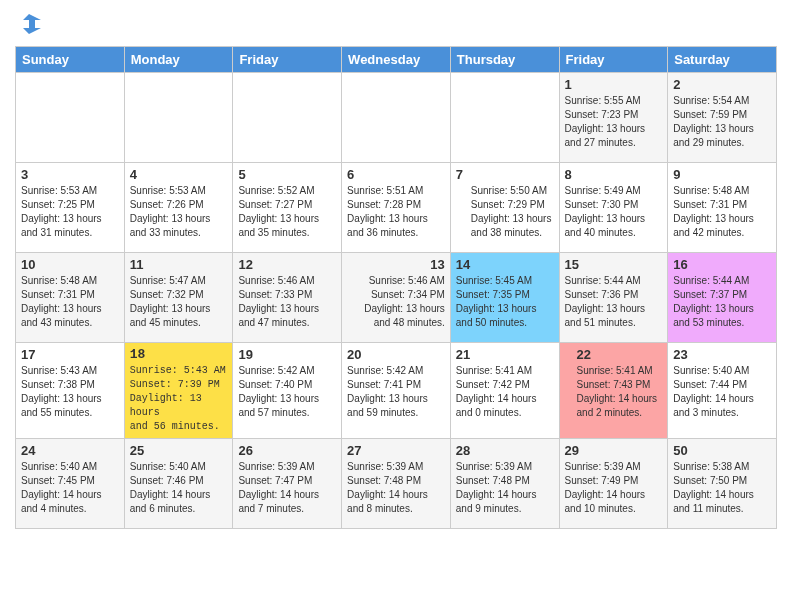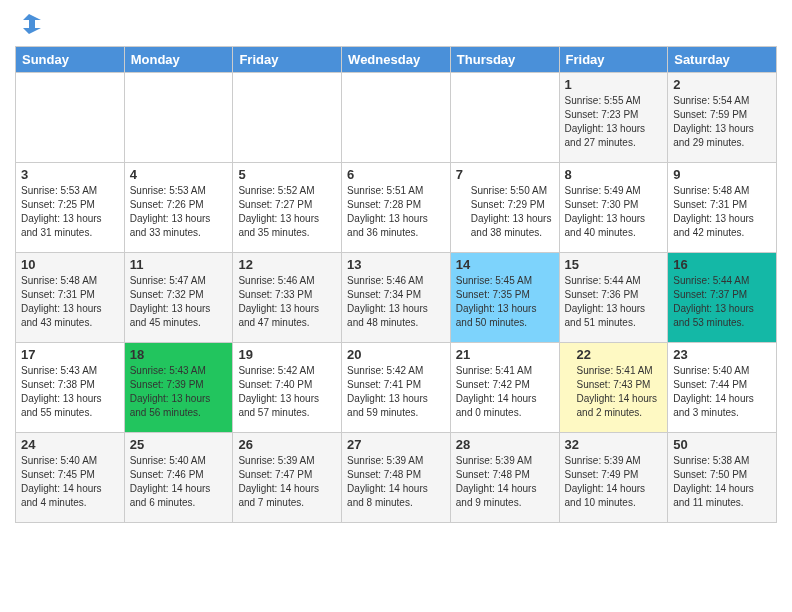--- a/index.html
+++ b/index.html
@@ -218,58 +218,58 @@
 Daylight: 13 hours
 and 45 minutes.</div>
         </td>
         <td style="background: rgb(245, 245, 245);">
           <span class="day-num">12</span>
           <div class="day-info" style="white-space: pre-line;">Sunrise: 5:46 AM
 Sunset: 7:33 PM
 Daylight: 13 hours
 and 47 minutes.</div>
         </td>
-        <td style="background: rgb(245, 245, 245);">
+        <td style="background: rgb(245, 245, 245); text-align: right;">
           <span class="day-num">13</span>
           <div class="day-info" style="white-space: pre-line;">Sunrise: 5:46 AM
 Sunset: 7:34 PM
 Daylight: 13 hours
 and 48 minutes.</div>
         </td>
         <td style="background: #7dd3fc;">
           <span class="day-num">14</span>
           <div class="day-info" style="white-space: pre-line;">Sunrise: 5:45 AM
 Sunset: 7:35 PM
 Daylight: 13 hours
 and 50 minutes.</div>
         </td>
         <td style="background: rgb(245, 245, 245);">
           <span class="day-num">15</span>
           <div class="day-info" style="white-space: pre-line;">Sunrise: 5:44 AM
 Sunset: 7:36 PM
 Daylight: 13 hours
 and 51 minutes.</div>
         </td>
-        <td style="background: #14b8a6;">
+        <td style="background: #f0abfc;">
           <span class="day-num">16</span>
           <div class="day-info" style="white-space: pre-line;">Sunrise: 5:44 AM
 Sunset: 7:37 PM
 Daylight: 13 hours
 and 53 minutes.</div>
         </td>
       </tr>
       <tr>
         <td style="background: rgb(255, 255, 255);">
           <span class="day-num">17</span>
           <div class="day-info" style="white-space: pre-line;">Sunrise: 5:43 AM
 Sunset: 7:38 PM
 Daylight: 13 hours
 and 55 minutes.</div>
         </td>
-        <td style="background: #22c55e;">
+        <td style="background: #fde047; font-family: Liberation Mono, monospace;">
           <span class="day-num">18</span>
           <div class="day-info" style="white-space: pre-line;">Sunrise: 5:43 AM
 Sunset: 7:39 PM
 Daylight: 13 hours
 and 56 minutes.</div>
         </td>
         <td style="background: rgb(255, 255, 255);">
           <span class="day-num">19</span>
           <div class="day-info" style="white-space: pre-line;">Sunrise: 5:42 AM
 Sunset: 7:40 PM
@@ -283,21 +283,21 @@
 Daylight: 13 hours
 and 59 minutes.</div>
         </td>
         <td style="background: rgb(255, 255, 255);">
           <span class="day-num">21</span>
           <div class="day-info" style="white-space: pre-line;">Sunrise: 5:41 AM
 Sunset: 7:42 PM
 Daylight: 14 hours
 and 0 minutes.</div>
         </td>
-        <td style="background: #fef9c3; padding-left: 17px;">
+        <td style="background: #fca5a5; padding-left: 17px;">
           <span class="day-num">22</span>
           <div class="day-info" style="white-space: pre-line;">Sunrise: 5:41 AM
 Sunset: 7:43 PM
 Daylight: 14 hours
 and 2 minutes.</div>
         </td>
         <td style="background: rgb(255, 255, 255);">
           <span class="day-num">23</span>
           <div class="day-info" style="white-space: pre-line;">Sunrise: 5:40 AM
 Sunset: 7:44 PM
@@ -335,21 +335,21 @@
 and 8 minutes.</div>
         </td>
         <td style="background: rgb(245, 245, 245);">
           <span class="day-num">28</span>
           <div class="day-info" style="white-space: pre-line;">Sunrise: 5:39 AM
 Sunset: 7:48 PM
 Daylight: 14 hours
 and 9 minutes.</div>
         </td>
         <td style="background: rgb(245, 245, 245);">
-          <span class="day-num">32</span>
+          <span class="day-num">29</span>
           <div class="day-info" style="white-space: pre-line;">Sunrise: 5:39 AM
 Sunset: 7:49 PM
 Daylight: 14 hours
 and 10 minutes.</div>
         </td>
         <td style="background: rgb(245, 245, 245);">
           <span class="day-num">50</span>
           <div class="day-info" style="white-space: pre-line;">Sunrise: 5:38 AM
 Sunset: 7:50 PM
 Daylight: 14 hours

